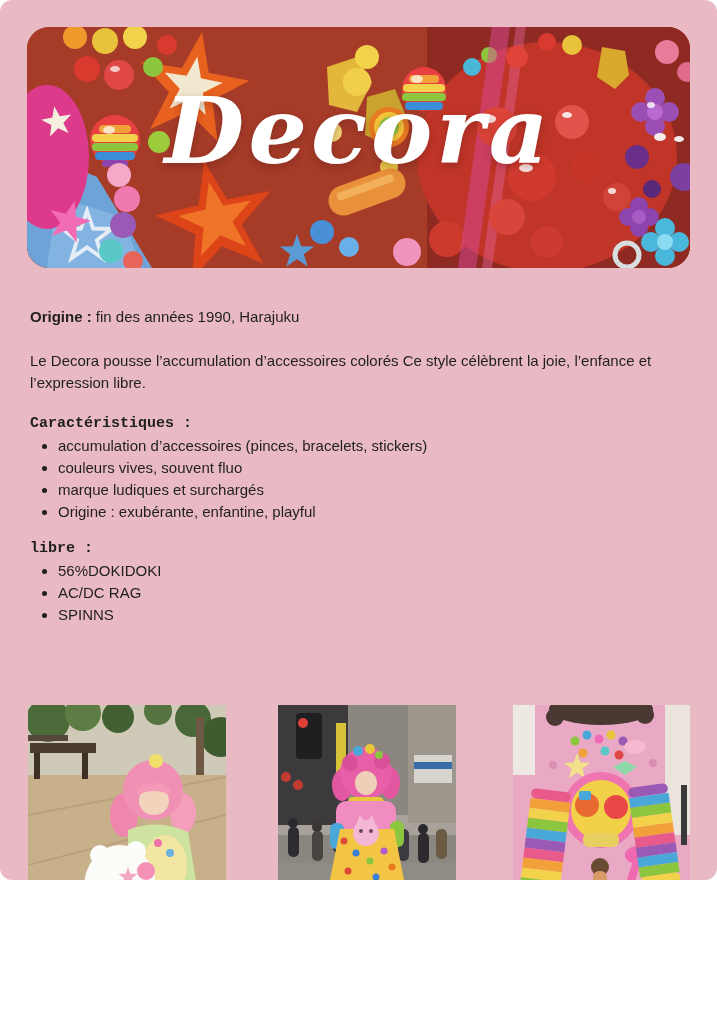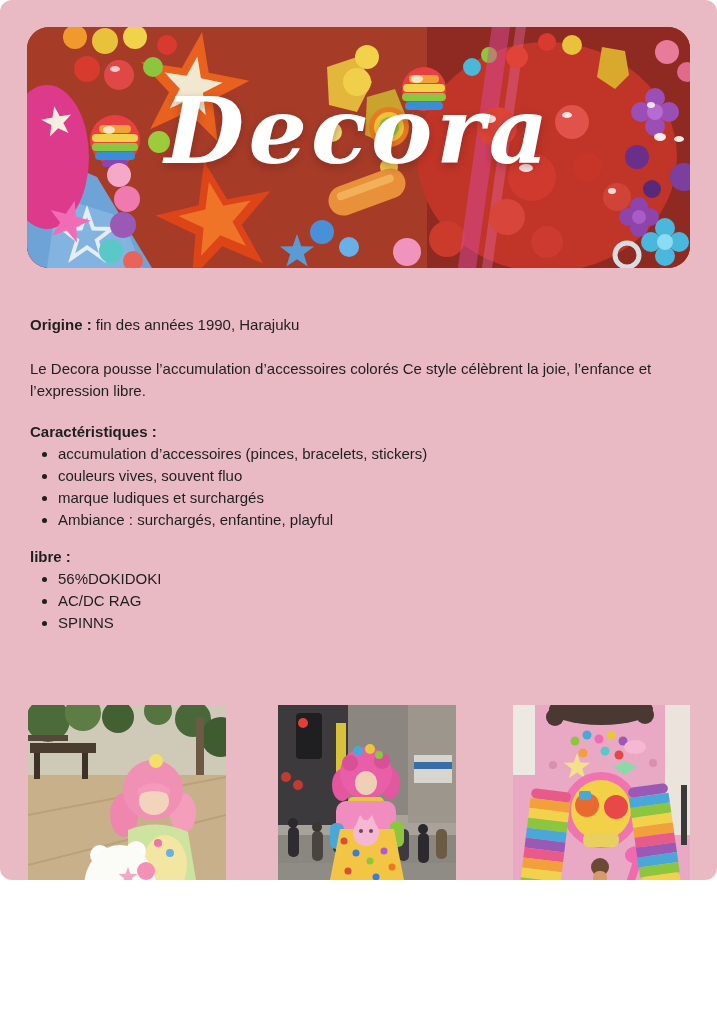--- a/index.html
+++ b/index.html
@@ -14,24 +14,24 @@
     border-radius:22px; overflow:hidden; background:#a63b28;
   }
   .header svg { position:absolute; left:0; top:0; display:block; }
   .title {
     position:absolute; left:0; right:0; top:58px; text-align:center;
     font-family:"DejaVu Serif", serif; font-style:italic; font-weight:700;
     font-size:92px; line-height:1; color:#ffffff; letter-spacing:4px;
     text-shadow:0 3px 8px rgba(70,20,20,.30);
   }
   
-  .content { position:absolute; left:30px; top:314px; width:660px; font-size:15px; line-height:22px; }
+  .content { position:absolute; left:30px; top:306px; width:660px; font-size:15px; line-height:22px; }
   .content p { margin:0; }
   .b { font-weight:700; }
-  .h2 { font-weight:700; }
+  .h2 { font-weight:700;font-family:Liberation Mono, monospace; }
   .mt1 { margin-top:19px !important; }
   .mt2 { margin-top:15px !important; }
   ul { margin:0; padding-left:28px; list-style:disc; }
   li { line-height:22px; }
   
   .photo { position:absolute; top:705px; overflow:hidden; background:#cccccc; }
   .photo svg { display:block; }
   .photo1 { left:28px;  width:198px; height:295px; }
   .photo2 { left:278px; width:178px; height:302px; }
   .photo3 { left:513px; width:177px; height:305px; }
@@ -167,21 +167,21 @@
     <p><span class="b">Origine :</span><span> fin des années 1990, Harajuku</span><br>
       <br>
       <span>Le Decora pousse l’accumulation d’accessoires colorés Ce style célèbrent la joie, l’enfance et l’expression libre.</span>
     </p>
 
     <p class="h2 mt1">Caractéristiques :</p>
     <ul>
       <li>accumulation d’accessoires (pinces, bracelets, stickers)</li>
       <li>couleurs vives, souvent fluo</li>
       <li>marque ludiques et surchargés</li>
-      <li> Ambiance : surchargés, enfantine, playful</li>
+      <li> Origine : exubérante, enfantine, playful</li>
     </ul>
 
     <p class="h2 mt2">libre :</p>
     <ul>
       <li>56%DOKIDOKI</li>
       <li>AC/DC RAG</li>
       <li>SPINNS</li>
     </ul>
   </div>
 

